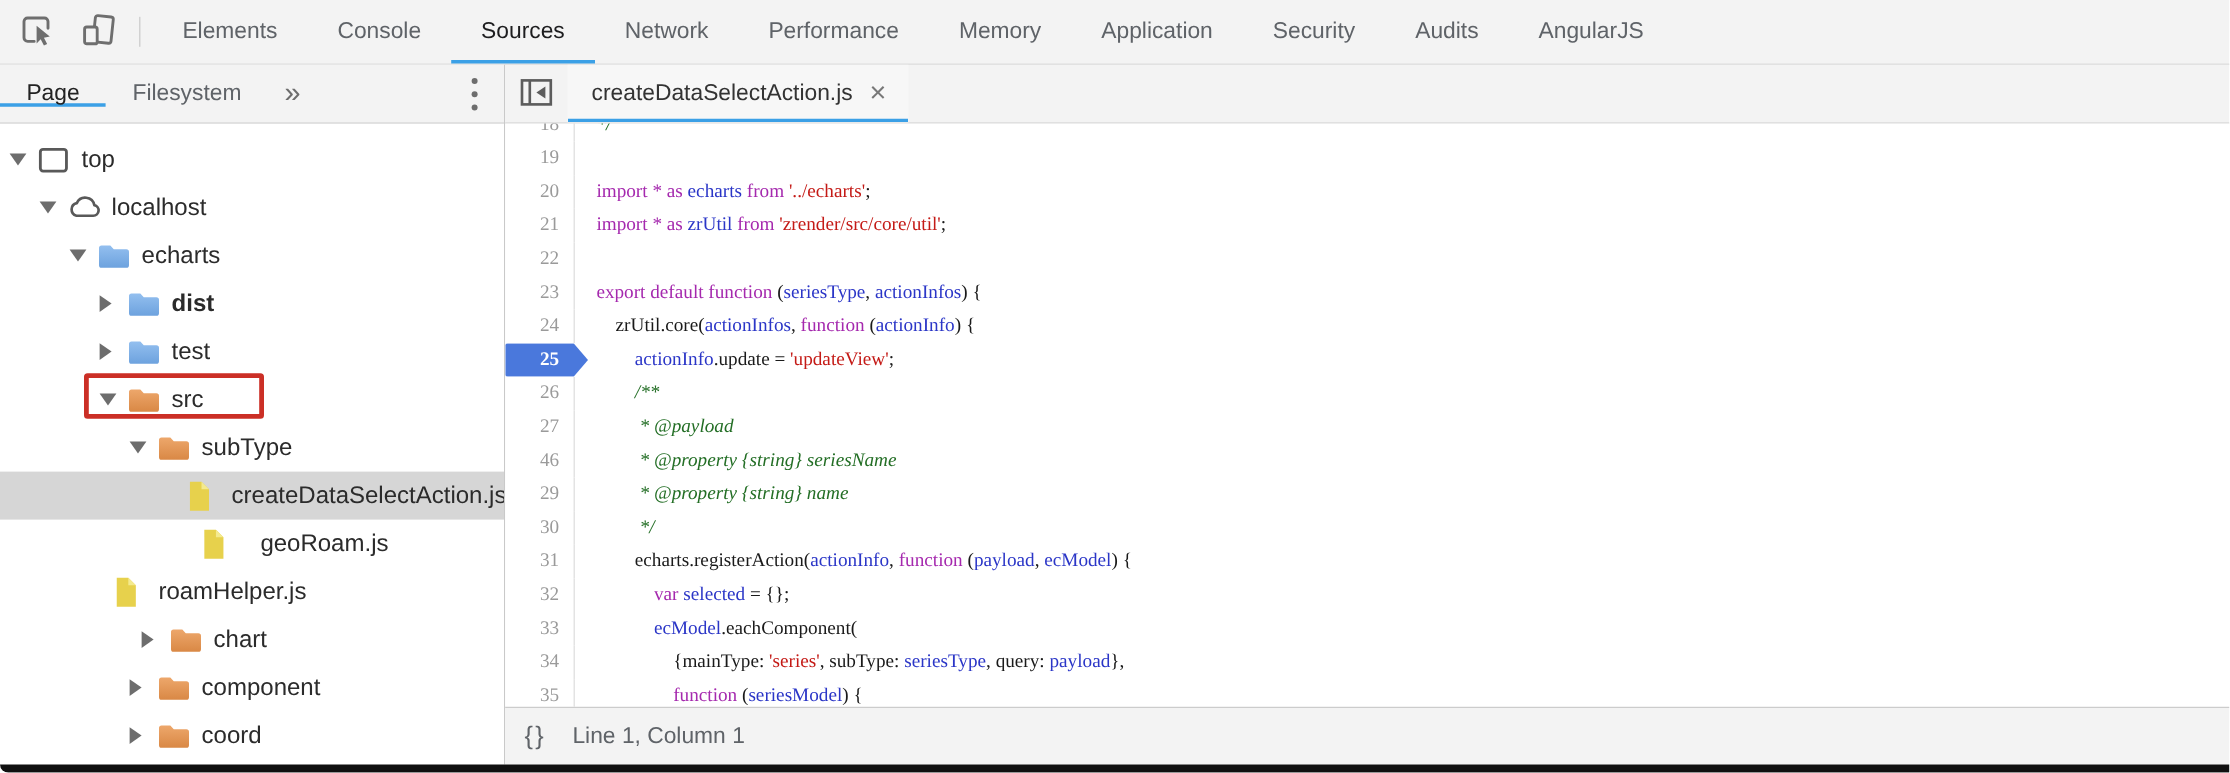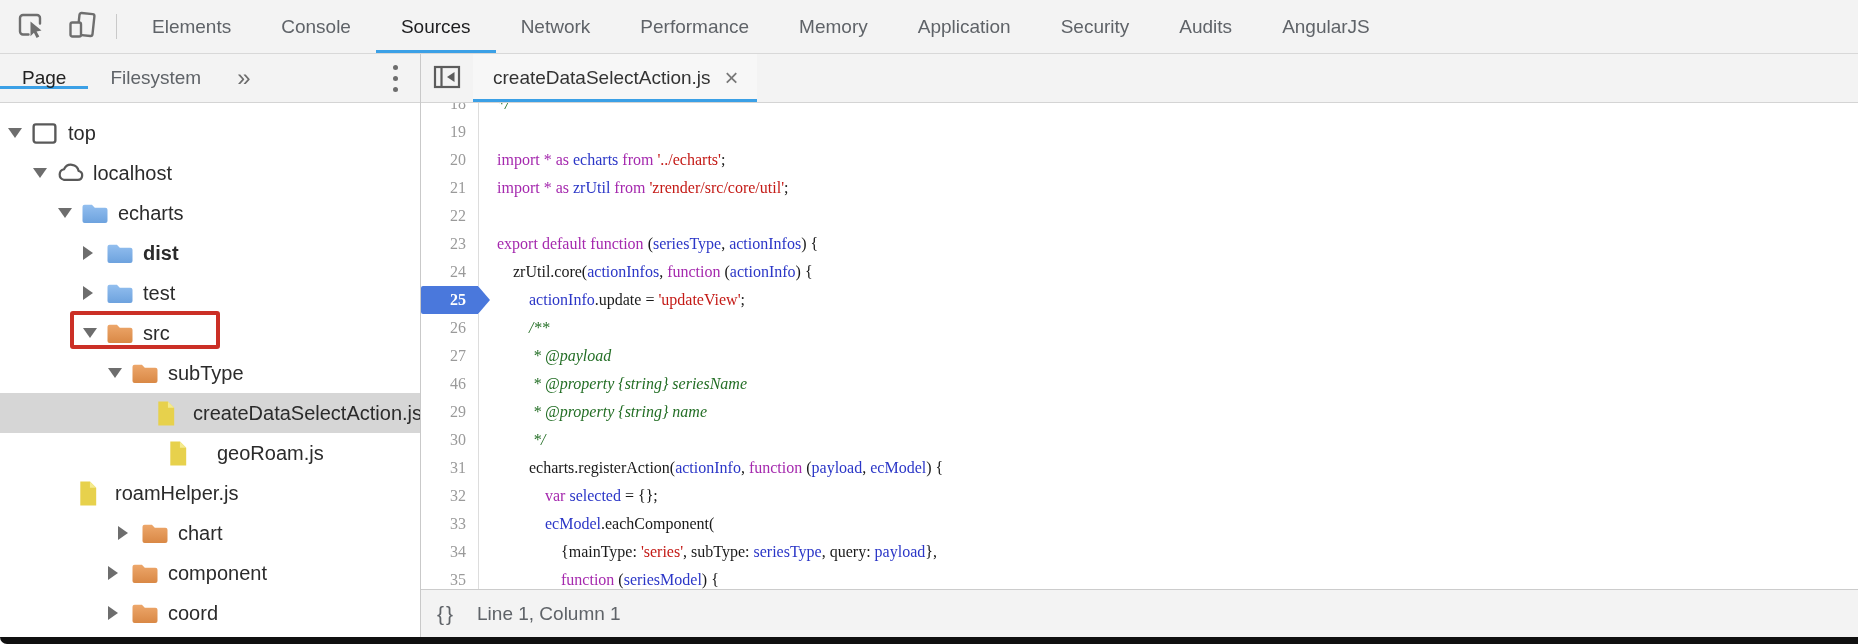--- a/index.html
+++ b/index.html
@@ -280,21 +280,21 @@
           <div class="trow" style="padding-left: 133px; gap: 12px;">
             <span class="arrow none"></span>
             <span class="ticon">
               <svg width="22" height="27" viewBox="0 0 22 28">
                 <path d="M3 1.5 h10 l6.5 6.5 v18.5 H3 Z" fill="#e7d14c"></path>
                 <path d="M13 1.5 l6.5 6.5 H13 Z" fill="#f4ea8e"></path>
               </svg>
             </span>
             <span class="tlabel it">geoRoam.js</span>
           </div>
-          <div class="trow" style="padding-left: 55px;">
+          <div class="trow" style="padding-left: 72px;">
             <span class="arrow none"></span>
             <span class="ticon">
               <svg width="22" height="27" viewBox="0 0 22 28">
                 <path d="M3 1.5 h10 l6.5 6.5 v18.5 H3 Z" fill="#e7d14c"></path>
                 <path d="M13 1.5 l6.5 6.5 H13 Z" fill="#f4ea8e"></path>
               </svg>
             </span>
             <span class="tlabel it">roamHelper.js</span>
           </div>
           <div class="trow" style="padding-left: 71px; margin-left: 47px;">

